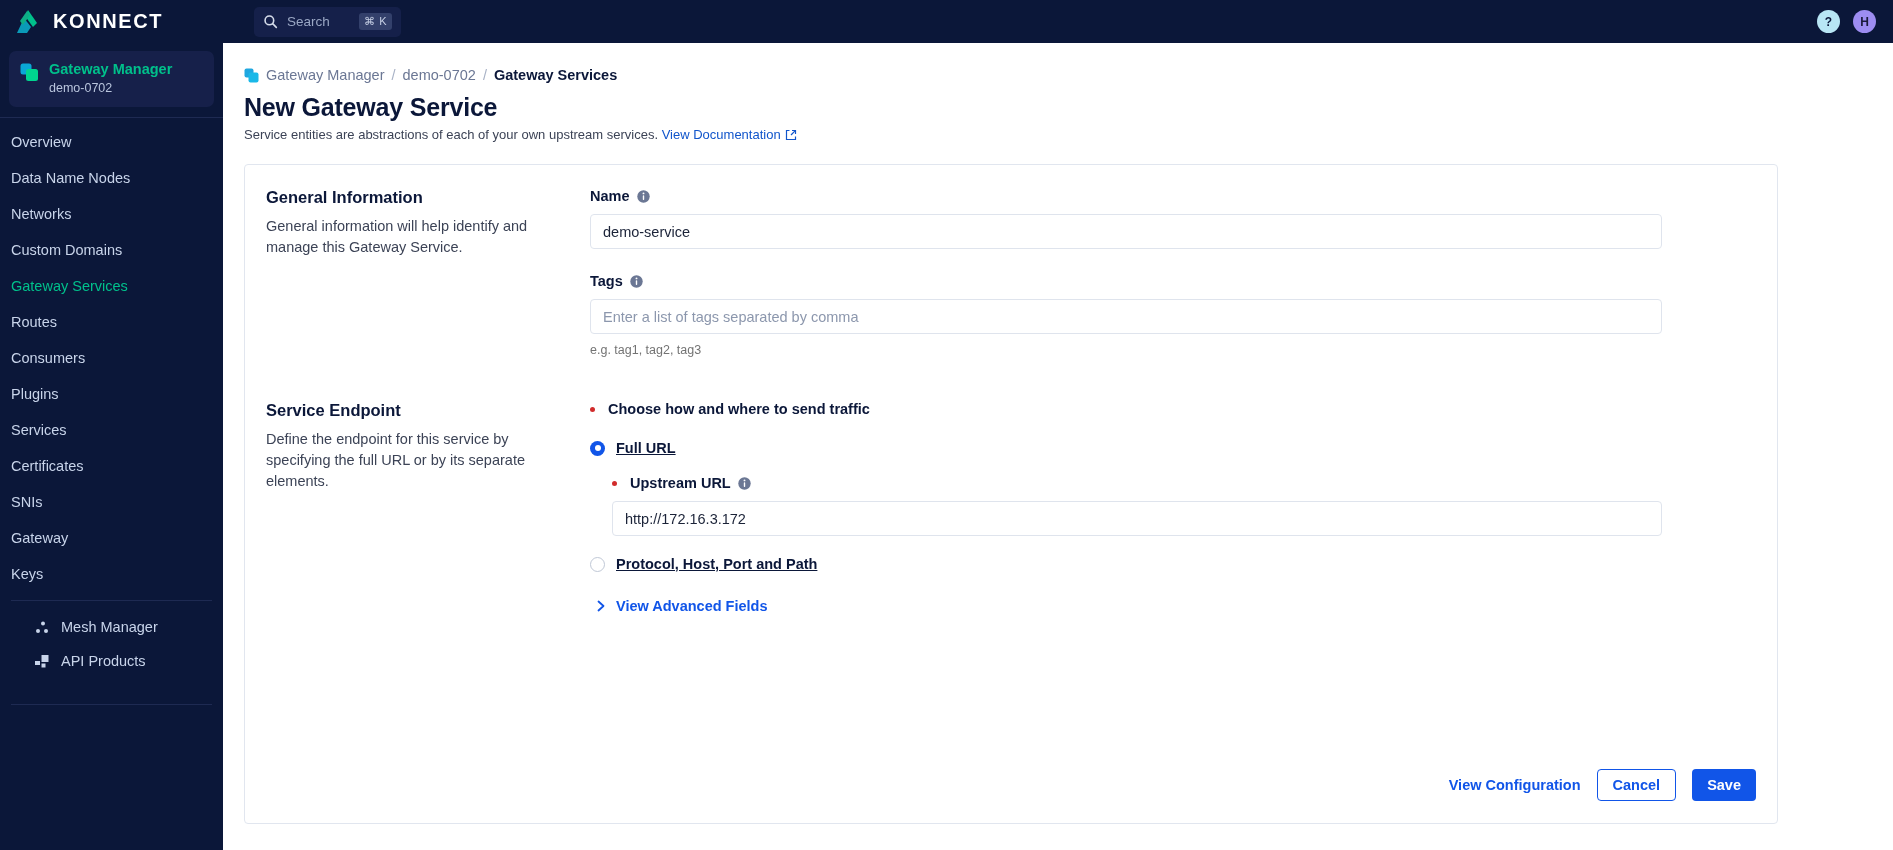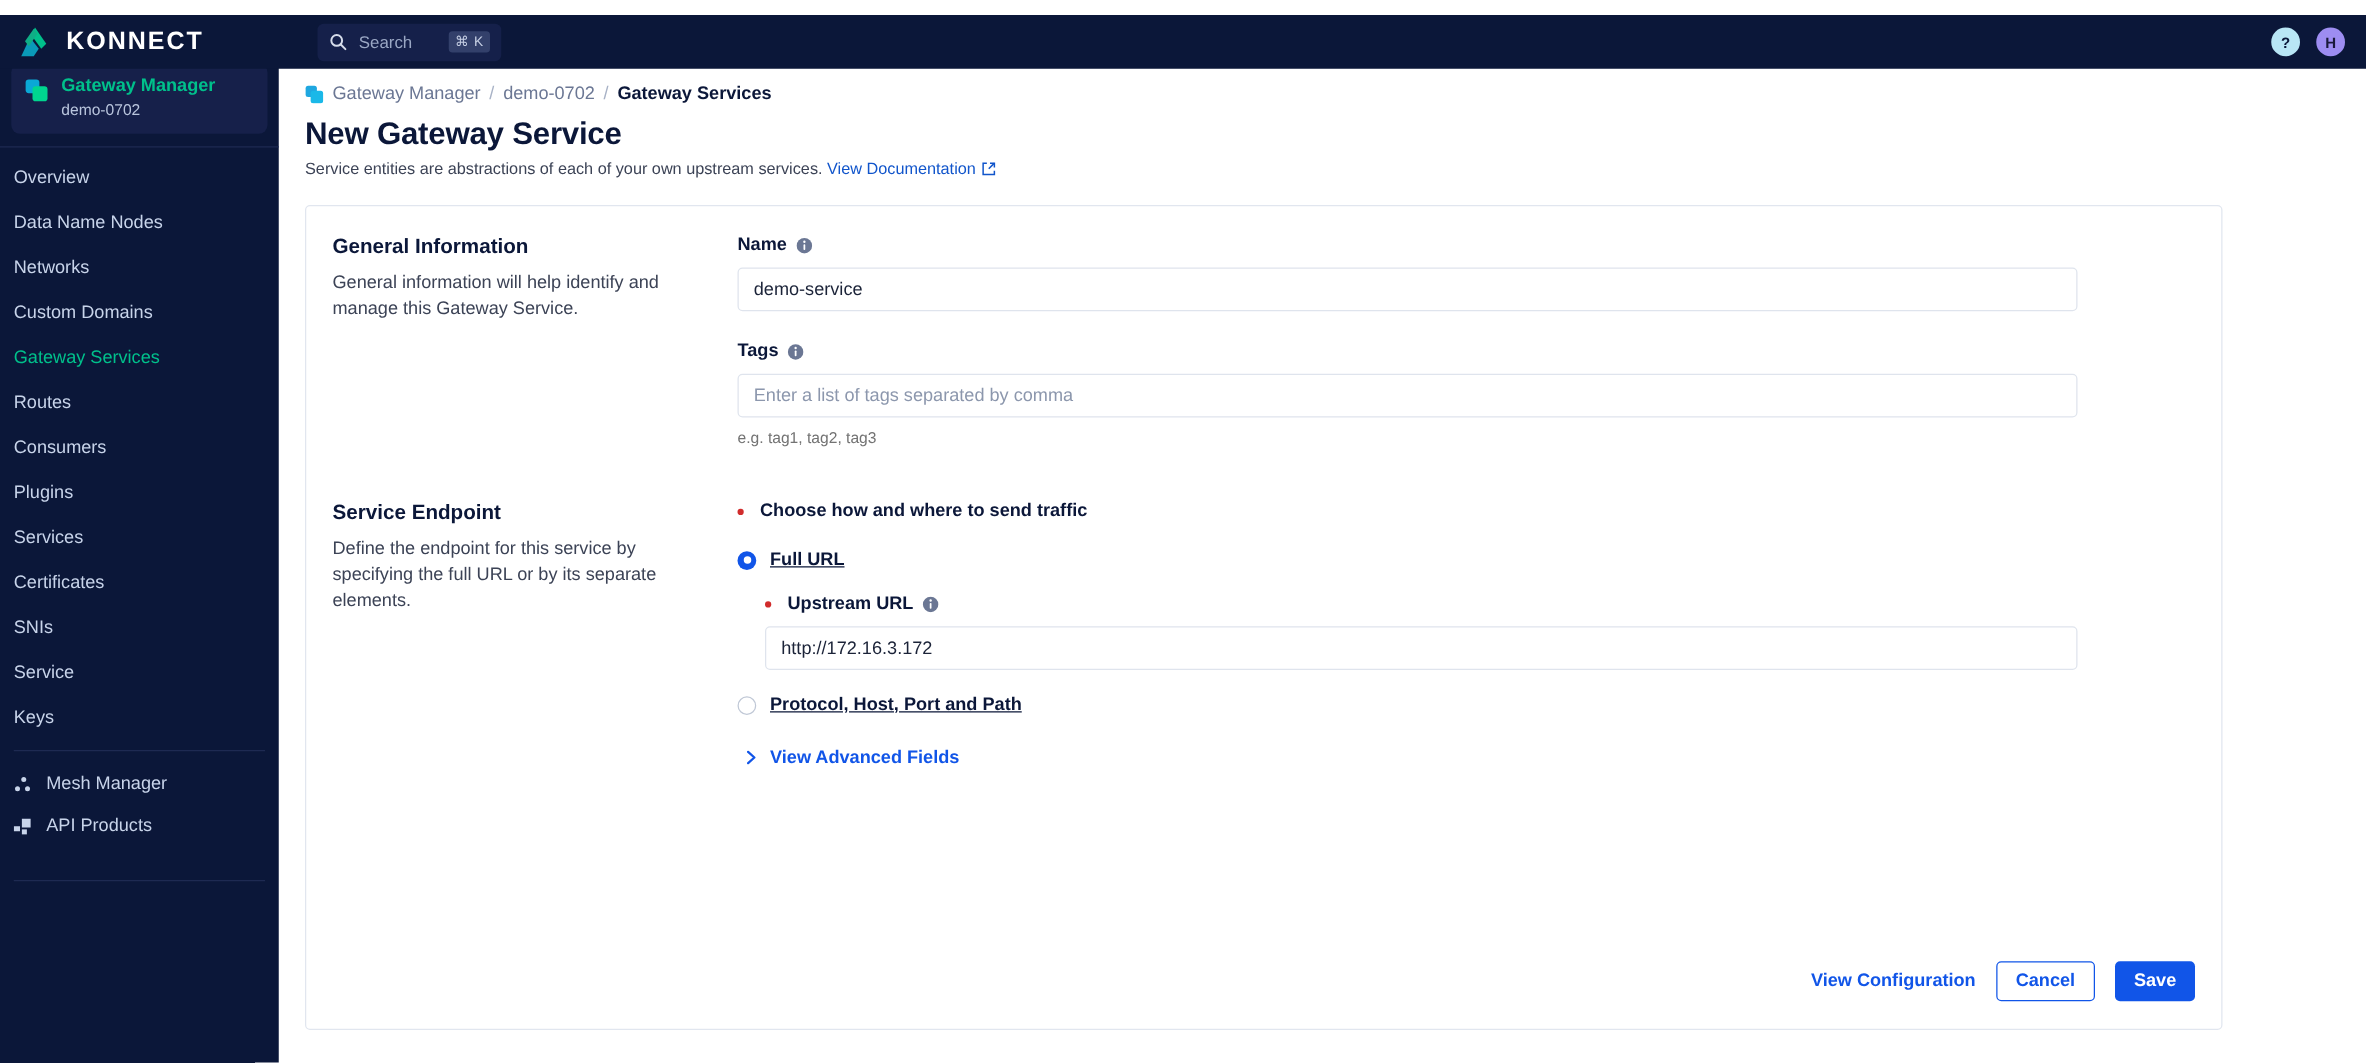--- a/index.html
+++ b/index.html
@@ -5,21 +5,21 @@
   * { box-sizing: border-box; margin: 0; padding: 0; }
   html, body {
     width: 1893px; height: 850px;
     font-family: "Liberation Sans", sans-serif;
     background: #ffffff;
     overflow: hidden;
   }
 
   
   #topbar {
-    position: absolute; top: 12px; left: 0;
+    position: absolute; top: 0; left: 0;
     width: 1893px; height: 43px;
     background: #0b1739;
     display: flex; align-items: center;
     z-index: 20;
   }
   #brand {
     display: flex; align-items: center;
     width: 223px; height: 43px;
     padding-left: 14px; gap: 11px;
   }
@@ -87,21 +87,21 @@
     padding: 9px 0 9px 11px;
     cursor: pointer;
     line-height: 18px;
   }
   .nav-item.active { color: #00c08b; font-weight: normal; }
 
   #nav-divider {
     margin: 8px 11px 0 11px;
     border-top: 1px solid #1e2a52;
   }
-  #nav-bottom { padding-top: 9px; }
+  #nav-bottom { padding-top: 9px; padding-left: 24px; }
   .nav-item-ico {
     display: flex; align-items: center; gap: 11px;
     color: #c8d4ea; font-size: 14.5px;
     padding: 9px 0 9px 11px; cursor: pointer;
   }
   .nav-item-ico svg { flex: none; }
   #nav-bottom-divider {
     margin: 26px 11px 0 11px;
     border-top: 1px solid #1e2a52;
   }
@@ -292,21 +292,21 @@
     <div class="nav-item">Data Name Nodes</div>
     <div class="nav-item">Networks</div>
     <div class="nav-item">Custom Domains</div>
     <div class="nav-item active">Gateway Services</div>
     <div class="nav-item">Routes</div>
     <div class="nav-item">Consumers</div>
     <div class="nav-item">Plugins</div>
     <div class="nav-item">Services</div>
     <div class="nav-item">Certificates</div>
     <div class="nav-item">SNIs</div>
-    <div class="nav-item">Service</div>
+    <div class="nav-item">Gateway</div>
     <div class="nav-item">Keys</div>
   </div>
 
   <div id="nav-divider"></div>
 
   <div id="nav-bottom">
     <div class="nav-item-ico">
       <svg width="15" height="15" viewBox="0 0 15 15">
         <circle cx="3" cy="11" r="2" fill="#c8d4ea"></circle>
         <circle cx="11" cy="11" r="2" fill="#c8d4ea"></circle>

